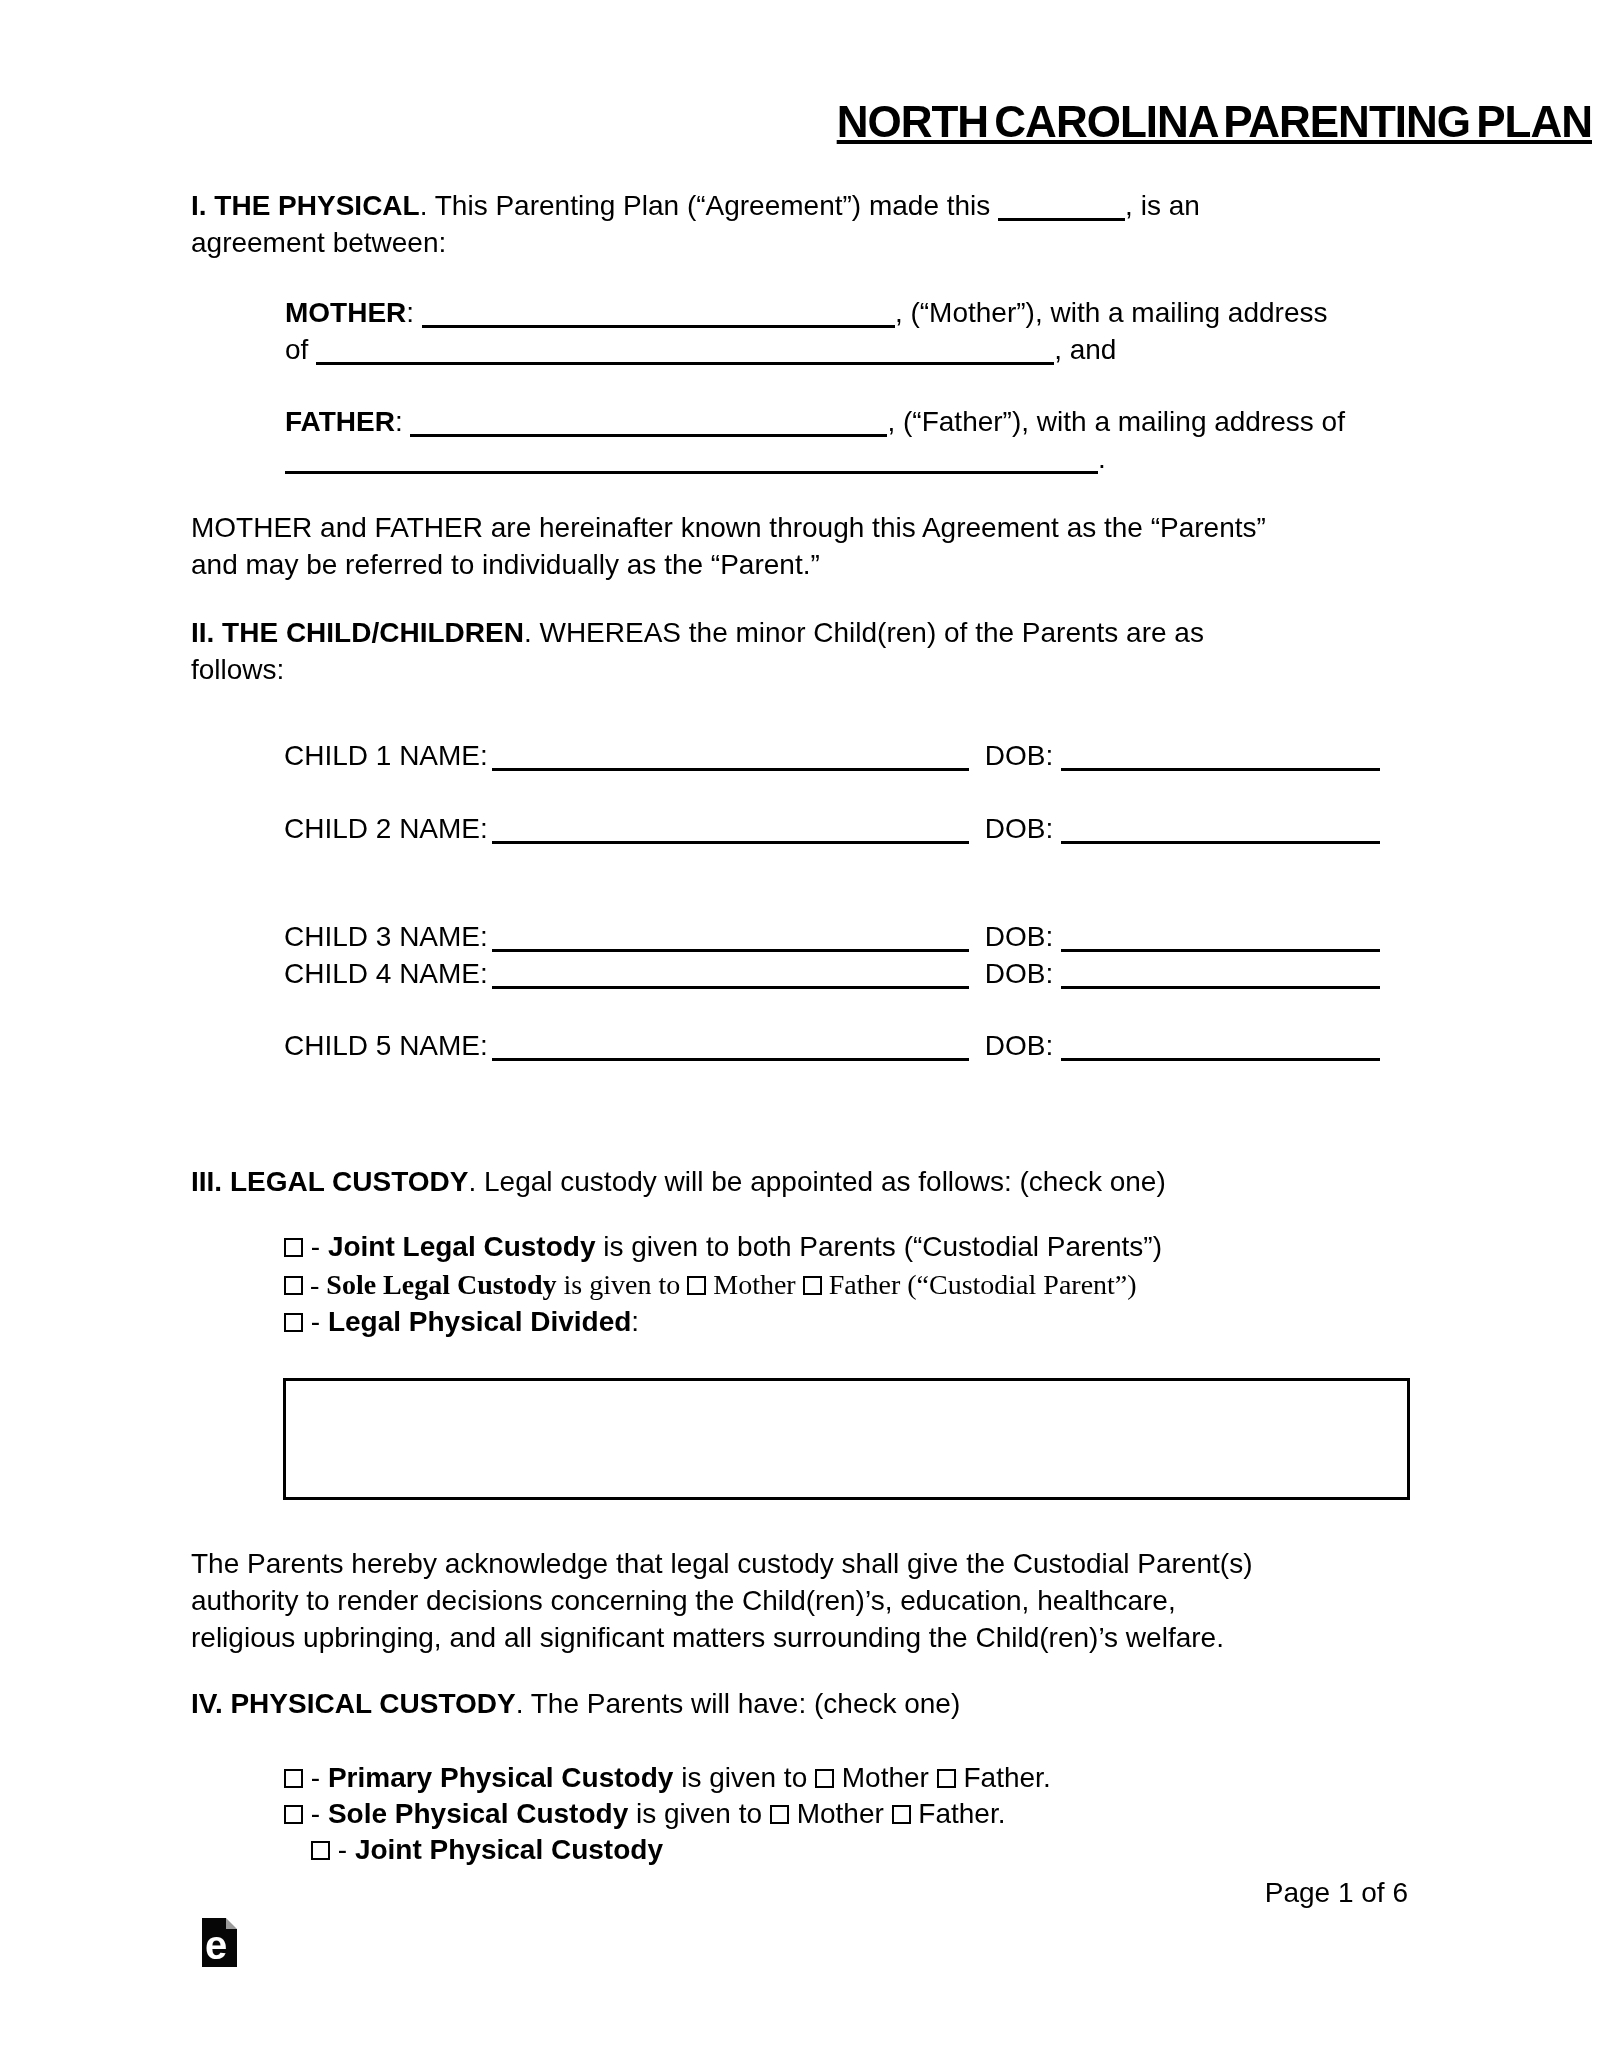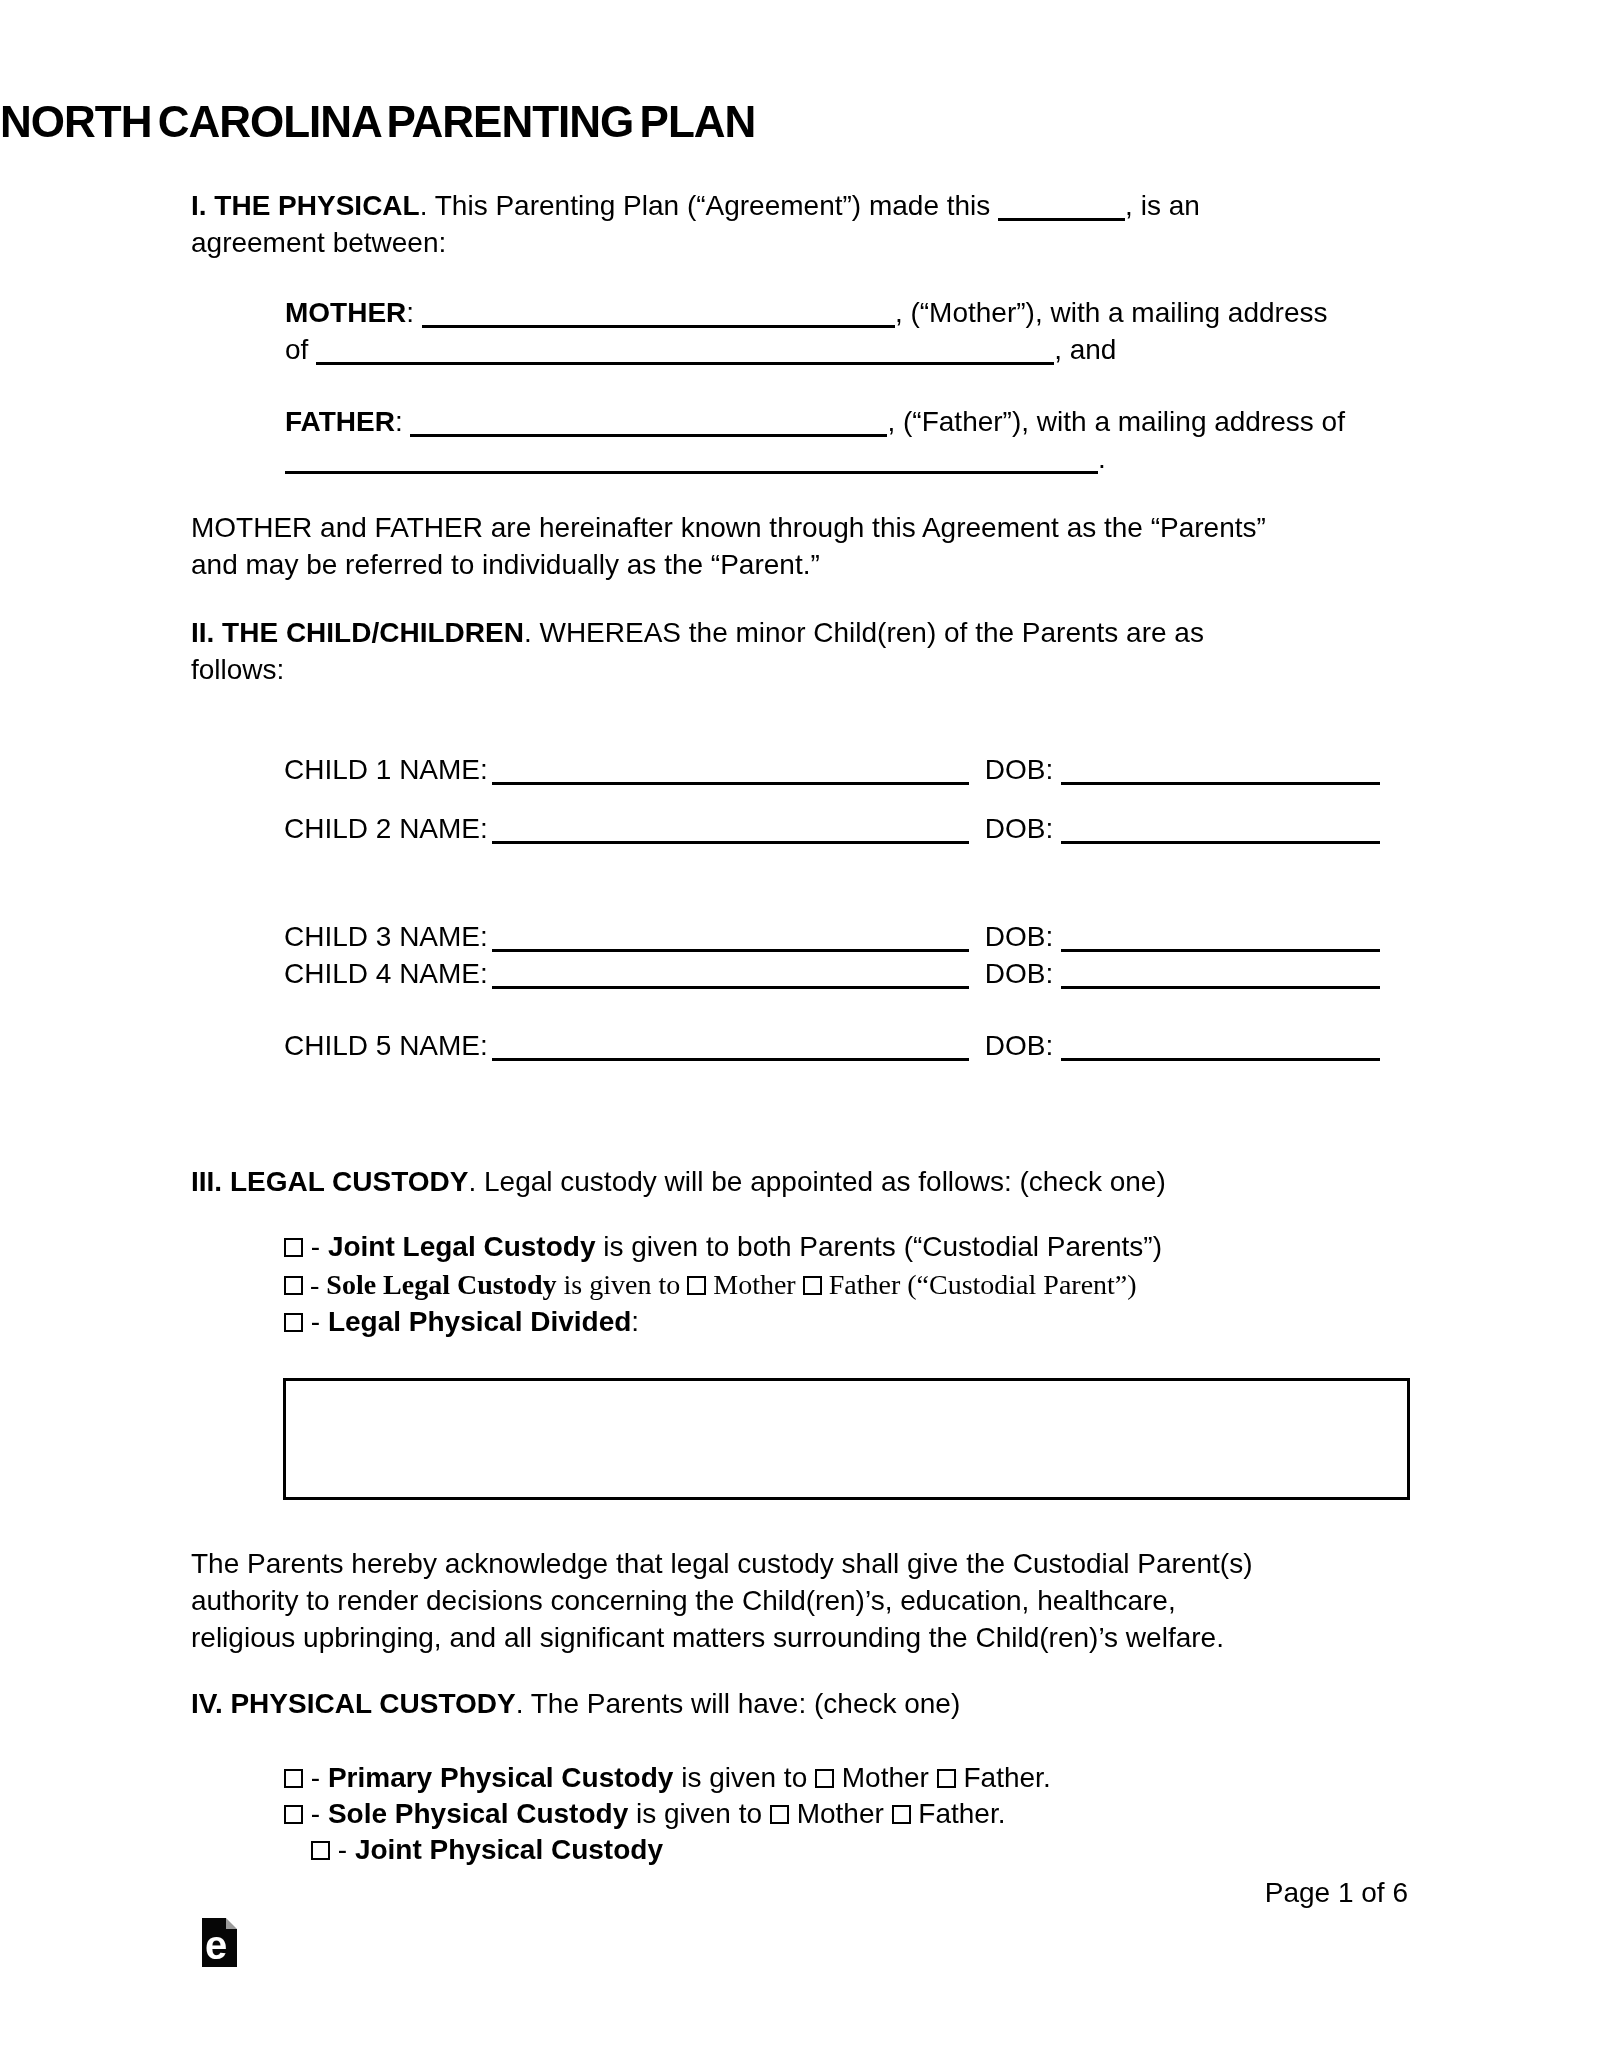--- a/index.html
+++ b/index.html
@@ -5,22 +5,22 @@
   html,body{margin:0;padding:0;background:#ffffff;}
   .page{
     position:relative;width:1600px;height:2070px;background:#ffffff;
     font-family:"Liberation Sans","DejaVu Sans",sans-serif;
     color:#000;font-size:28px;overflow:hidden;
   }
   .abs{position:absolute;}
   .ln{line-height:37px;height:37px;white-space:nowrap;}
   b{font-weight:700;}
   .title{
-    left:0;right:8px;top:97px;text-align:left;
-    font-size:44px;font-weight:700;letter-spacing:-1px;word-spacing:-5px;
+    left:0;right:8px;top:97px;text-align:right;
+    font-size:44px;font-weight:700;letter-spacing:-1px;word-spacing:-5px;text-decoration:underline;
   }
   .bl{
     display:inline-block;height:20px;border-bottom:3px solid #000;
     position:relative;top:6px;
   }
   .bl-127{width:127px}.bl-473{width:473px}.bl-738{width:738px}
   .bl-477{width:477px}.bl-813{width:813px}.bl-319{width:319px}
   .cbx{
     display:inline-block;width:15px;height:15px;border:2.5px solid #000;
     vertical-align:-1px;background:#fff;
@@ -73,21 +73,21 @@
     <div class="ln">MOTHER and FATHER are hereinafter known through this Agreement as the “Parents”</div>
     <div class="ln">and may be referred to individually as the “Parent.”</div>
   </div>
 
   <div class="abs" style="left:191px;top:614px;">
     <div class="ln"><b>II. THE CHILD/CHILDREN</b><span>. WHEREAS the minor Child(ren) of the Parents are as</span></div>
     <div class="ln">follows:</div>
   </div>
 
   <div class="abs" style="left:284px;top:737px;width:1140px;height:330px;">
-    <div class="ln child-row" style="top:14px;"><span>CHILD 1 NAME:</span><span class="bl bl-477 name-bl"></span><span class="dob-label">DOB:</span><span class="bl bl-319 dob-bl"></span></div>
+    <div class="ln child-row" style="top:0;"><span>CHILD 1 NAME:</span><span class="bl bl-477 name-bl"></span><span class="dob-label">DOB:</span><span class="bl bl-319 dob-bl"></span></div>
     <div class="ln child-row" style="top:73px;"><span>CHILD 2 NAME:</span><span class="bl bl-477 name-bl"></span><span class="dob-label">DOB:</span><span class="bl bl-319 dob-bl"></span></div>
     <div class="ln child-row" style="top:145px;margin-top:36px;"><span>CHILD 3 NAME:</span><span class="bl bl-477 name-bl"></span><span class="dob-label">DOB:</span><span class="bl bl-319 dob-bl"></span></div>
     <div class="ln child-row" style="top:218px;"><span>CHILD 4 NAME:</span><span class="bl bl-477 name-bl"></span><span class="dob-label">DOB:</span><span class="bl bl-319 dob-bl"></span></div>
     <div class="ln child-row" style="top:290px;"><span>CHILD 5 NAME:</span><span class="bl bl-477 name-bl"></span><span class="dob-label">DOB:</span><span class="bl bl-319 dob-bl"></span></div>
   </div>
 
 
   <div class="abs ln" style="left:191px;top:1163px;"><b>III. LEGAL CUSTODY</b><span>. Legal custody will be appointed as follows: (check one)</span></div>
 
   <div class="abs" style="left:284px;top:1228px;width:1140px;height:115px;">

